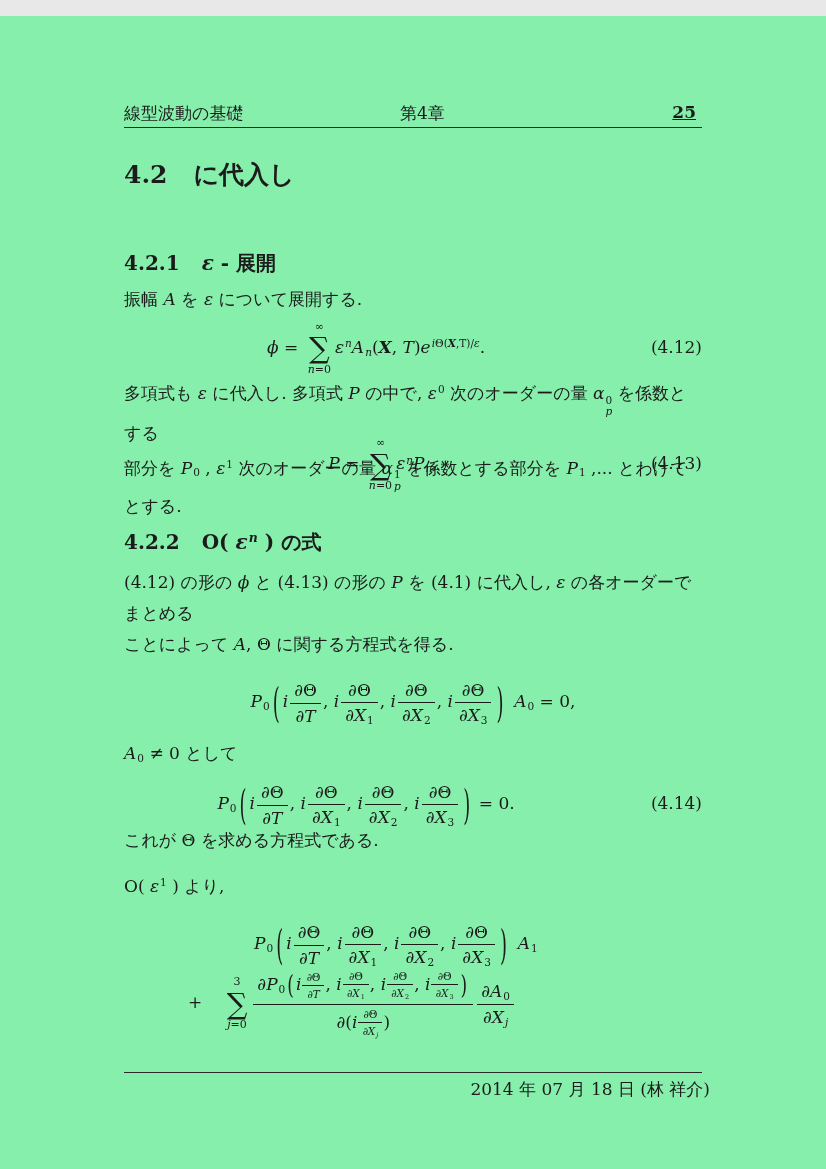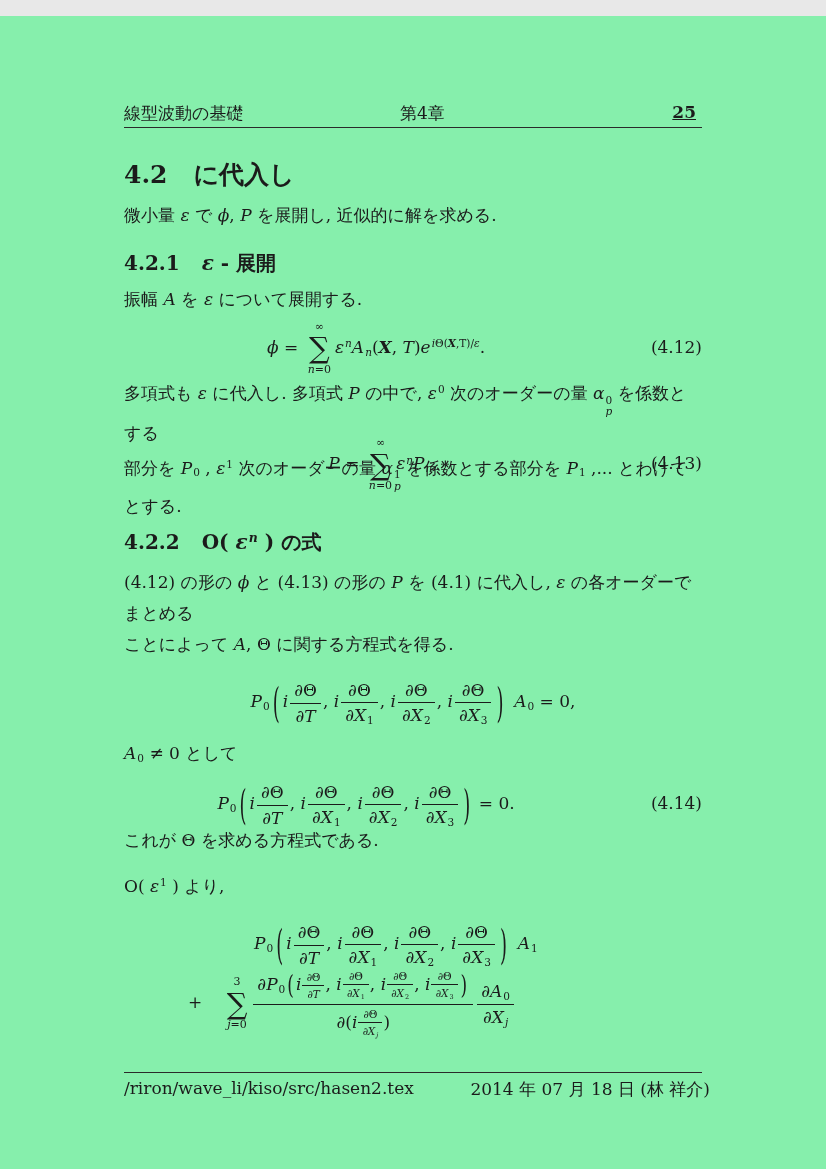--- a/index.html
+++ b/index.html
@@ -71,21 +71,20 @@
       <span class="hdr-left jp">線型波動の基礎</span>
       <span class="hdr-chap jp">第4章</span>
       <span class="hdr-page">25</span>
     </div>
     <div class="rule hr-top"></div>
 
     <div class="h2">
       <span class="num">4.2</span><span class="hjp">に代入し</span>
     </div>
 
-    <div class="para" style="top:184px"><span class="jp">微小量 </span><span class="mi">ε</span><span class="jp"> で </span><span class="mi">ϕ</span><span class="mu">, </span><span class="mi">P</span><span class="jp"> を展開し, 近似的に解を求める.</span></div>
 
     <div class="h3" style="top:234px">
       <span class="num">4.2.1</span><span class="h3t"><span class="mi">ε</span><span class="mu"> - </span><span class="jp">展開</span></span>
     </div>
 
     <div class="para" style="top:268px"><span class="jp">振幅 </span><span class="mi">A</span><span class="jp"> を </span><span class="mi">ε</span><span class="jp"> について展開する.</span></div>
 
     <div class="eq" style="top:303px;height:56px;line-height:56px">
       <span class="eqbody sh37"><span class="mi">ϕ</span><span class="mu"> = </span><span class="sum">
             <span class="slim"><span class="mu">∞</span></span>
@@ -140,18 +139,17 @@
       <div class="eline l1"><span class="mi">P</span><span class="sub"><span class="mu">0</span></span><span class="bp">(</span><span class="mi">i</span><span class="frac"><span class="fn"><span class="mi">∂</span><span class="mu">Θ</span></span><span class="fd"><span class="mi">∂</span><span class="mi">T</span></span></span><span class="mu">, </span><span class="mi">i</span><span class="frac"><span class="fn"><span class="mi">∂</span><span class="mu">Θ</span></span><span class="fd"><span class="mi">∂</span><span class="mi">X</span><span class="sub"><span class="mu">1</span></span></span></span><span class="mu">, </span><span class="mi">i</span><span class="frac"><span class="fn"><span class="mi">∂</span><span class="mu">Θ</span></span><span class="fd"><span class="mi">∂</span><span class="mi">X</span><span class="sub"><span class="mu">2</span></span></span></span><span class="mu">, </span><span class="mi">i</span><span class="frac"><span class="fn"><span class="mi">∂</span><span class="mu">Θ</span></span><span class="fd"><span class="mi">∂</span><span class="mi">X</span><span class="sub"><span class="mu">3</span></span></span></span><span class="bp">)</span><span class="msp" style="padding-right: 0.25em;"> </span><span class="mi">A</span><span class="sub"><span class="mu">1</span></span></div>
       <div class="eline l2"><span class="mu">+</span><span class="msp" style="padding-right: 1em;"> </span><span class="sum">
             <span class="slim"><span class="mu">3</span></span>
             <span class="sig">∑</span>
             <span class="slim"><span class="mi">j</span><span class="mu">=0</span></span>
           </span><span class="frac"><span class="fn"><span class="mi">∂</span><span class="mi">P</span><span class="sub"><span class="mu">0</span></span><span class="bp md">(</span><span class="mi">i</span><span class="frac"><span class="fn"><span class="mi">∂</span><span class="mu">Θ</span></span><span class="fd"><span class="mi">∂</span><span class="mi">T</span></span></span><span class="mu">, </span><span class="mi">i</span><span class="frac"><span class="fn"><span class="mi">∂</span><span class="mu">Θ</span></span><span class="fd"><span class="mi">∂</span><span class="mi">X</span><span class="sub"><span class="mu">1</span></span></span></span><span class="mu">, </span><span class="mi">i</span><span class="frac"><span class="fn"><span class="mi">∂</span><span class="mu">Θ</span></span><span class="fd"><span class="mi">∂</span><span class="mi">X</span><span class="sub"><span class="mu">2</span></span></span></span><span class="mu">, </span><span class="mi">i</span><span class="frac"><span class="fn"><span class="mi">∂</span><span class="mu">Θ</span></span><span class="fd"><span class="mi">∂</span><span class="mi">X</span><span class="sub"><span class="mu">3</span></span></span></span><span class="bp md">)</span></span><span class="fd"><span class="mi">∂</span><span class="mu">(</span><span class="mi">i</span><span class="frac"><span class="fn"><span class="mi">∂</span><span class="mu">Θ</span></span><span class="fd"><span class="mi">∂</span><span class="mi">X</span><span class="sub"><span class="mi">j</span></span></span></span><span class="mu">)</span></span></span><span class="frac"><span class="fn"><span class="mi">∂</span><span class="mi">A</span><span class="sub"><span class="mu">0</span></span></span><span class="fd"><span class="mi">∂</span><span class="mi">X</span><span class="sub"><span class="mi">j</span></span></span></span></div>
     </div>
 
     <div class="rule hr-bot"></div>
     <div class="footer">
-      <span class="f-left">/riron/wave_li/kiso/src/hasen2.tex</span>
       <span class="f-right jp">2014 年 07 月 18 日 (林 祥介)</span>
     </div>
 
   </div>
 </div>
 
 </body></html>

